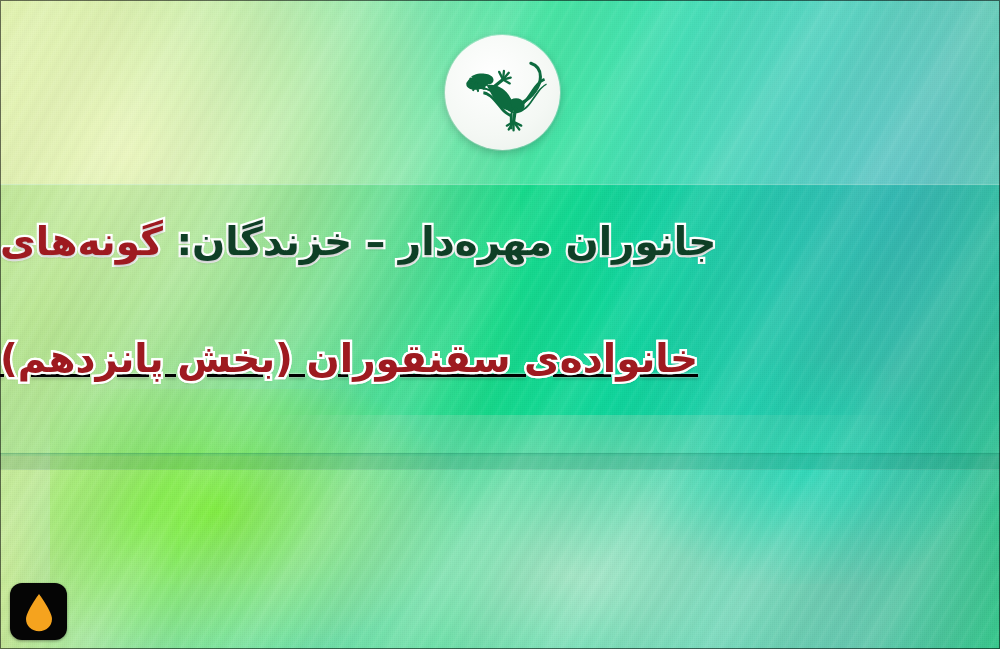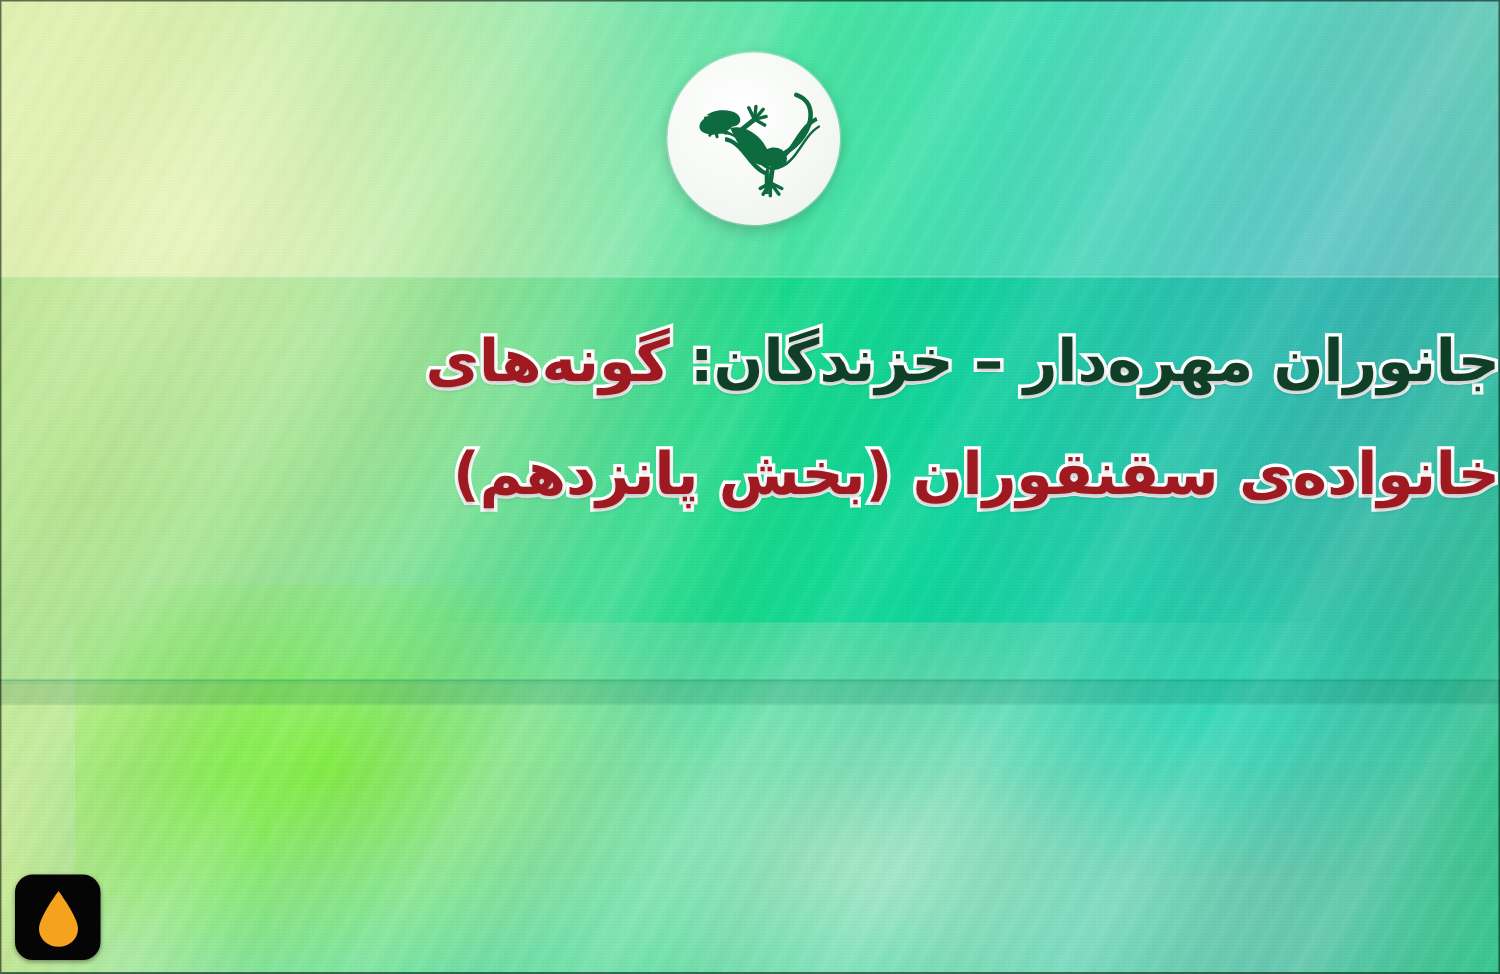--- a/index.html
+++ b/index.html
@@ -177,31 +177,31 @@
     overflow: hidden;
   }
   .logo-circle svg { display: block; }
 
   
   .title-block {
     position: absolute;
     left: 0;
     right: 0;
     top: 222px;
-    text-align: right;
+    text-align: left;
     direction: rtl;
   }
   .title-line {
     font-size: 39px;
     font-weight: 700;
     line-height: 1.0;
     letter-spacing: 0.2px;
     white-space: nowrap;
   }
-  .title-line + .title-line { margin-top: 36px; }
+  .title-line + .title-line { margin-top: 78px; text-decoration: underline; }
 
   .seg {
     -webkit-text-stroke: 4.5px #ffffff;
     paint-order: stroke fill;
     text-shadow:
       0 2px 3px rgba(0,0,0,0.22),
       0 0 2px rgba(255,255,255,0.9);
   }
   .seg-green { color: #0f3f26; }
   .seg-red   { color: #9e1a20; }

